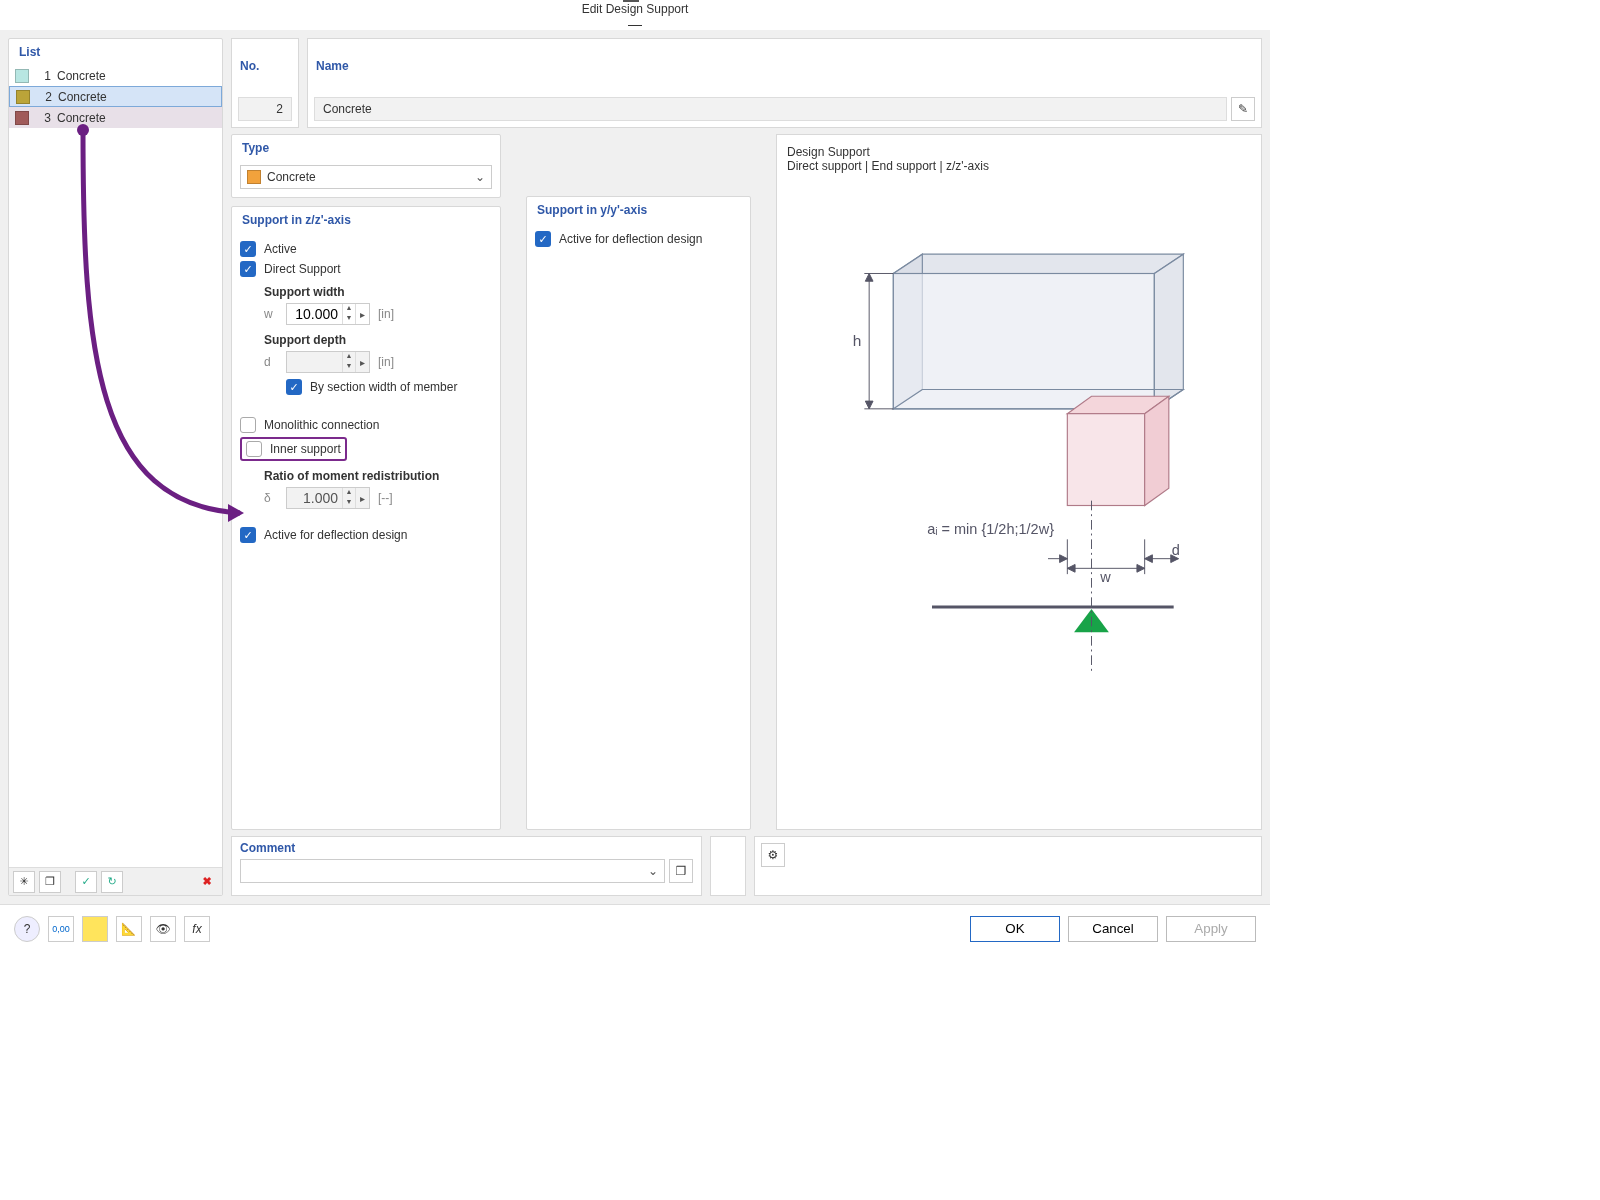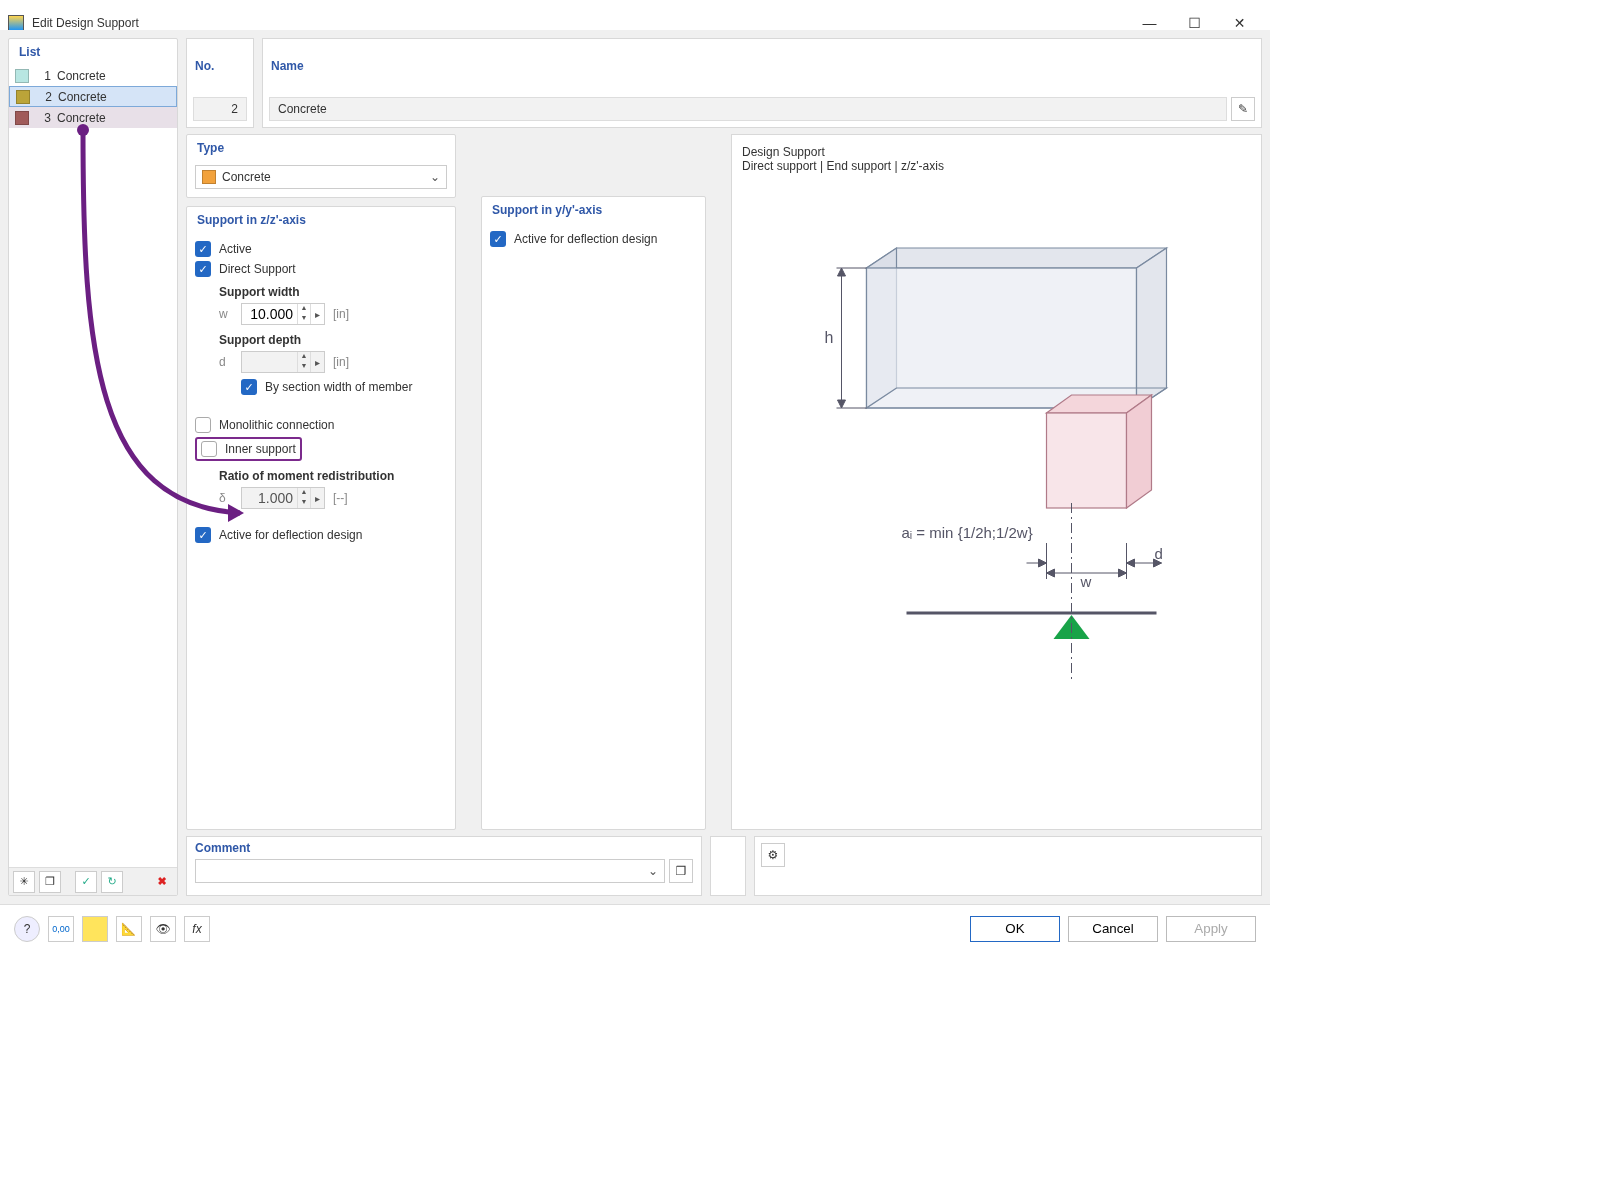--- a/index.html
+++ b/index.html
@@ -1,26 +1,26 @@
 <!DOCTYPE html>
 <html><head>
 <meta charset="utf-8">
 <style>
 * { box-sizing: border-box; margin: 0; padding: 0; }
 body { font-family: "Segoe UI", Tahoma, sans-serif; font-size: 12px; color: #333; background: #fff; width: 1270px; height: 952px; overflow: hidden; position: relative; }
 
 
-.titlebar { height: 46px; background: #fff; border-bottom: 1px solid #ddd; display: flex; align-items: center; padding: 0 8px; }
+.titlebar { height: 46px; background: #fff; border-bottom: 1px solid #ddd; display: flex; align-items: center; padding: 0 8px; flex-direction: column; }
 .titlebar .app-icon { width: 16px; height: 16px; margin-right: 8px; background: linear-gradient(#ffd54f, #2196f3); border: 1px solid #555; }
 .titlebar .title { flex: 1; font-size: 12px; }
 .titlebar .win-btn { width: 45px; height: 30px; display: flex; align-items: center; justify-content: center; font-size: 14px; }
 
 
 .content { position: absolute; top: 30px; left: 0; right: 0; bottom: 48px; background: #f0f0f0; padding: 8px; display: flex; gap: 8px; }
-.col-left { width: 170px; display: flex; flex-direction: column; }
+.col-left { width: 215px; display: flex; flex-direction: column; }
 .col-right { flex: 1; display: flex; flex-direction: column; gap: 6px; }
 
 
 .panel { background: #fff; border: 1px solid #d8d8d8; border-radius: 2px; }
 .panel-title { color: #3058a8; font-weight: 600; font-size: 12px; padding: 6px 10px; }
 .panel-body { padding: 4px 8px 8px; }
 
 
 .list-panel { flex: 1; display: flex; flex-direction: column; }
 .list-row { display: flex; align-items: center; height: 21px; padding-left: 6px; gap: 6px; }

